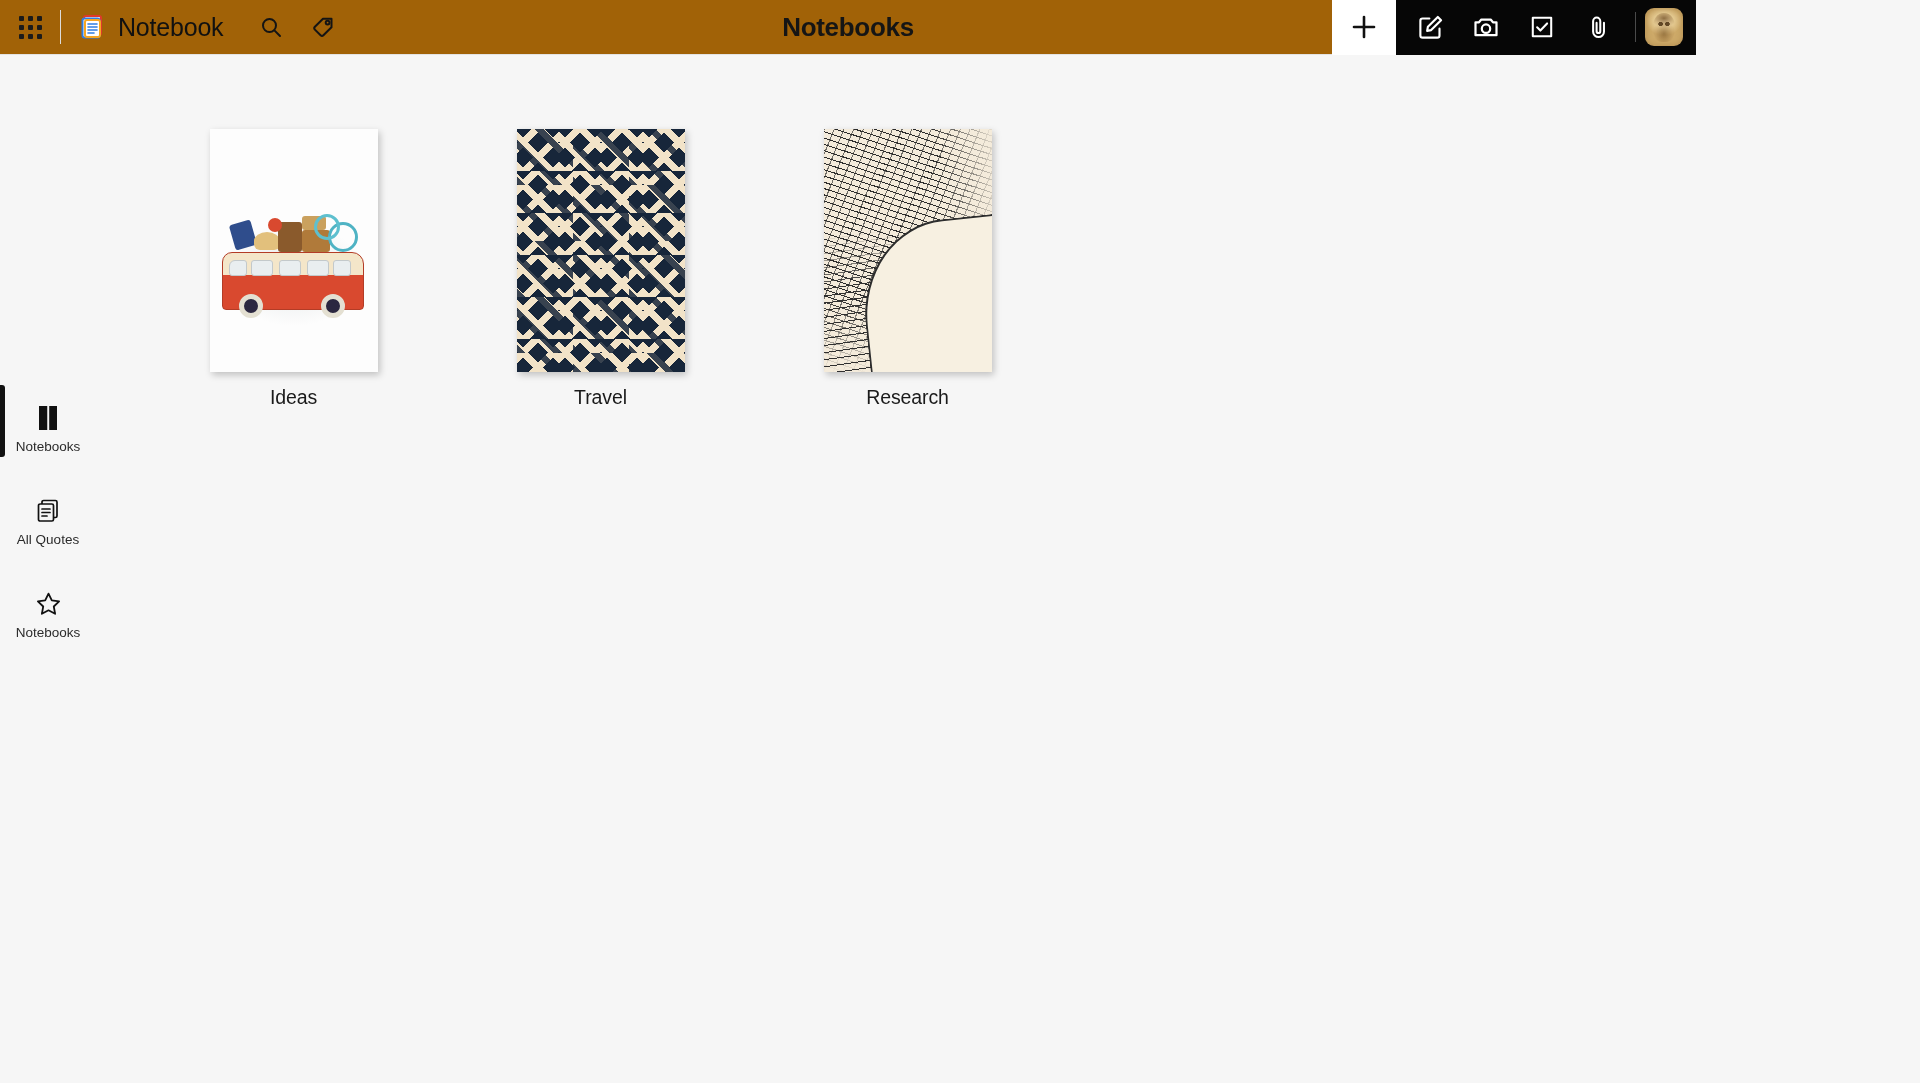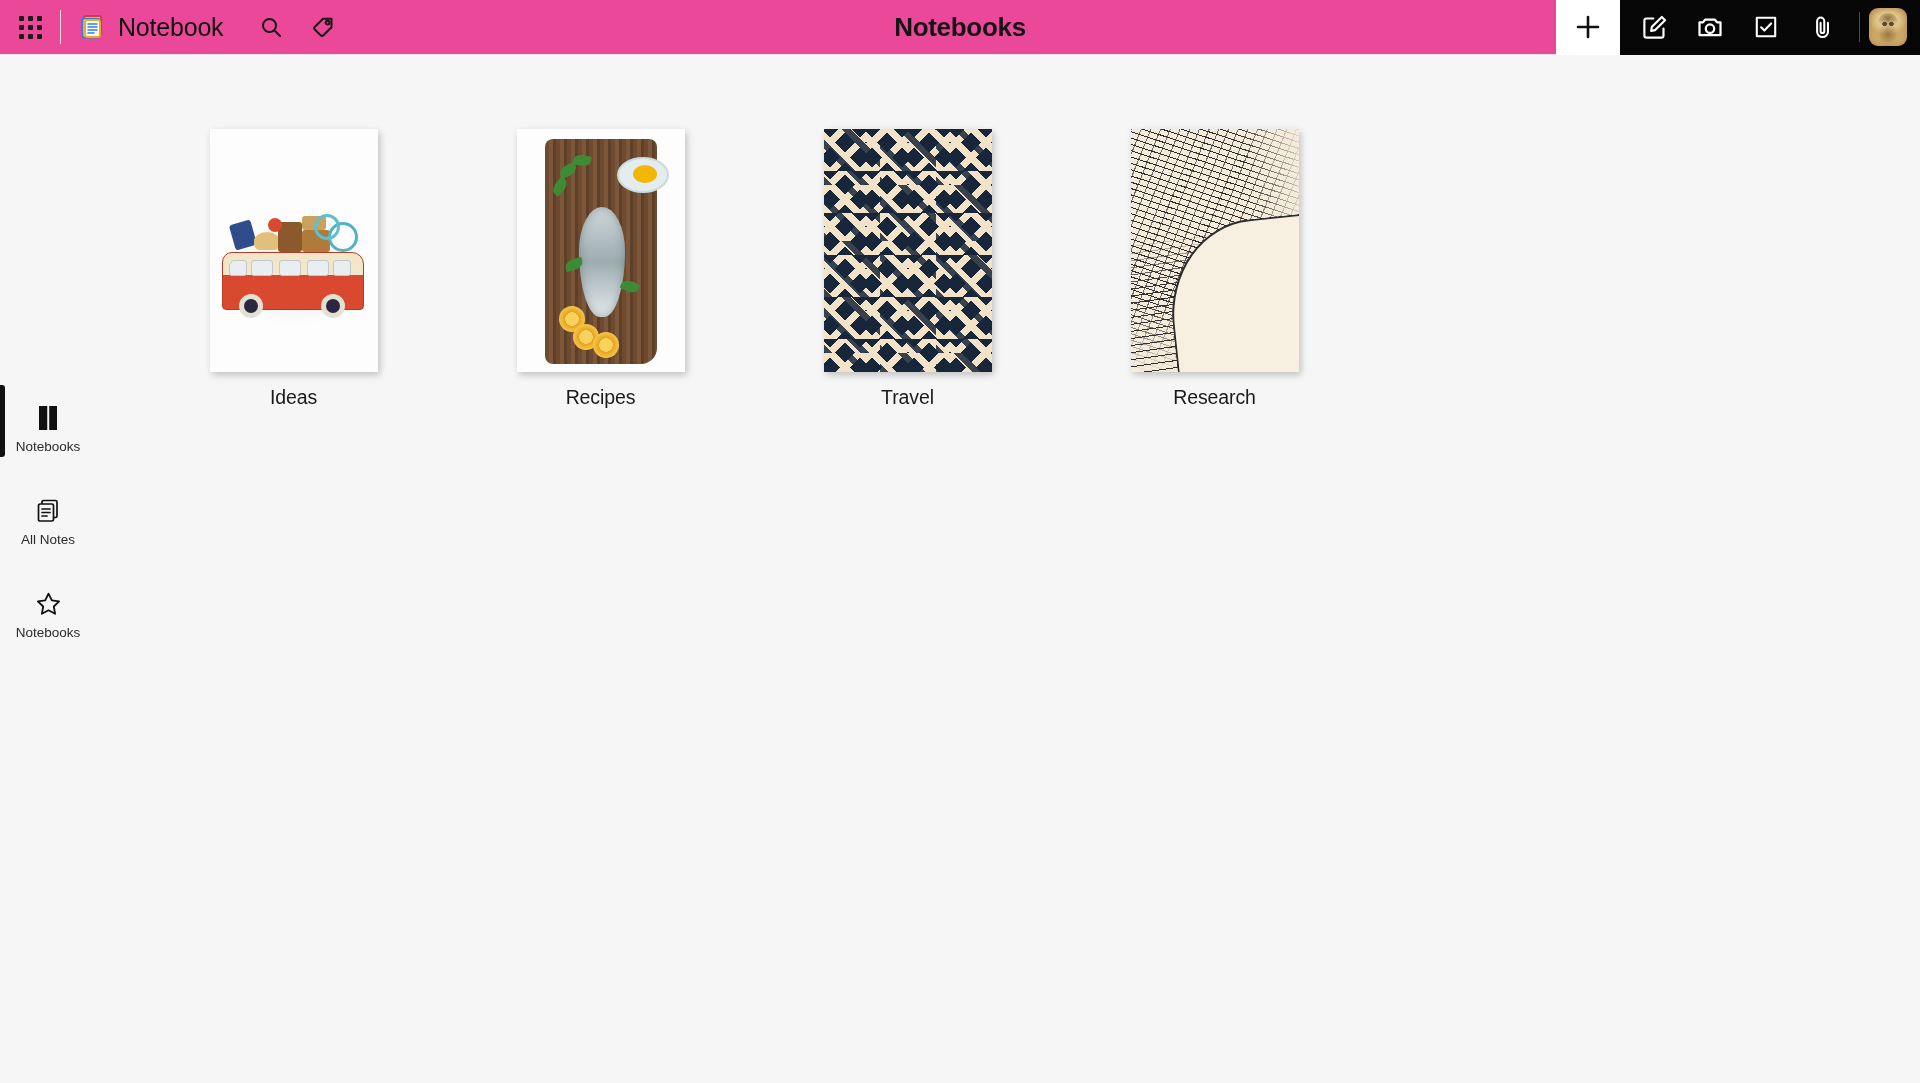--- a/index.html
+++ b/index.html
@@ -7,22 +7,22 @@
     width: 1920px; height: 1083px;
     background: #f6f6f6;
     font-family: "Liberation Sans", sans-serif;
     overflow: hidden;
   }
 
   
   .header {
     position: relative;
     display: flex; align-items: center;
-    height: 55px; width: 1920px;
-    background: #ec4899;
+    height: 55px; width: 1696px;
+    background: #a16207;
     border-bottom: 1px solid #e3e3e3;
   }
   .apps-btn {
     width: 60px; height: 55px;
     display: flex; align-items: center; justify-content: center;
     cursor: pointer;
   }
   .apps-grid { display: grid; grid-template-columns: repeat(3, 5px); gap: 4px; }
   .apps-grid i { width: 5px; height: 5px; background: #1b1b1b; border-radius: 1px; display:block; }
   .hdr-divider { width: 1px; height: 34px; background: #dcdcdc; }
@@ -382,21 +382,21 @@
 
       <span class="side-icon">
         <svg class="ic" width="26" height="26" viewBox="0 0 26 26" fill="none" stroke="#111" stroke-width="1.7" stroke-linejoin="round">
           <rect x="7" y="2.5" width="15" height="17" rx="1.6"></rect>
           <rect x="3.5" y="6" width="15" height="17" rx="1.6" fill="#f6f6f6"></rect>
           <line x1="7" y1="11" x2="15" y2="11" stroke-linecap="round"></line>
           <line x1="7" y1="14.5" x2="15" y2="14.5" stroke-linecap="round"></line>
           <line x1="7" y1="18" x2="12" y2="18" stroke-linecap="round"></line>
         </svg>
       </span>
-      <span class="side-label">All Notes</span>
+      <span class="side-label">All Quotes</span>
     </div>
 
     <div class="side-item">
 
       <span class="side-icon">
         <svg class="ic" width="27" height="26" viewBox="0 0 26 26" fill="none" stroke="#111" stroke-width="1.8" stroke-linejoin="round">
           <path d="M13 2.6 16.3 9.4 23.6 10.4 18.3 15.5 19.6 22.8 13 19.3 6.4 22.8 7.7 15.5 2.4 10.4 9.7 9.4z"></path>
         </svg>
       </span>
       <span class="side-label">Notebooks</span>
@@ -429,39 +429,20 @@
                 <span class="win" style="left:110px;width:18px"></span>
               <span class="win" style="left:6px;width:18px;border-radius:6px 3px 3px 3px"></span>
               <span class="wheel" style="left:16px"></span>
                 <span class="wheel" style="right:18px"></span>
             </span>
           </div>
         </div>
         <div class="nb-title">Ideas</div>
       </div>
 
-      <div class="nb-cell">
-        <div class="nb-thumb-box">
-          <div class="nb-cover cv-rec">
-            <span class="board"></span>
-            <span class="bowl"></span>
-              <span class="yolk"></span>
-            <span class="fish"></span>
-            <span class="leaf" style="left:42px;top:36px;transform:rotate(-24deg)"></span>
-            <span class="leaf" style="left:56px;top:26px;transform:rotate(12deg)"></span>
-            <span class="leaf" style="left:34px;top:52px;transform:rotate(-48deg)"></span>
-            <span class="leaf" style="left:48px;top:130px;transform:rotate(-16deg)"></span>
-            <span class="leaf" style="left:104px;top:152px;transform:rotate(26deg)"></span>
-            <span class="lemon" style="left:42px;bottom:40px"></span>
-            <span class="lemon" style="left:56px;bottom:22px"></span>
-            <span class="lemon" style="left:76px;bottom:14px"></span>
-          </div>
-        </div>
-        <div class="nb-title">Recipes</div>
-      </div>
 
 
       <div class="nb-cell">
         <div class="nb-thumb-box">
           <div class="nb-cover cv-quotes"></div>
         </div>
         <div class="nb-title">Travel</div>
       </div>
 
 

